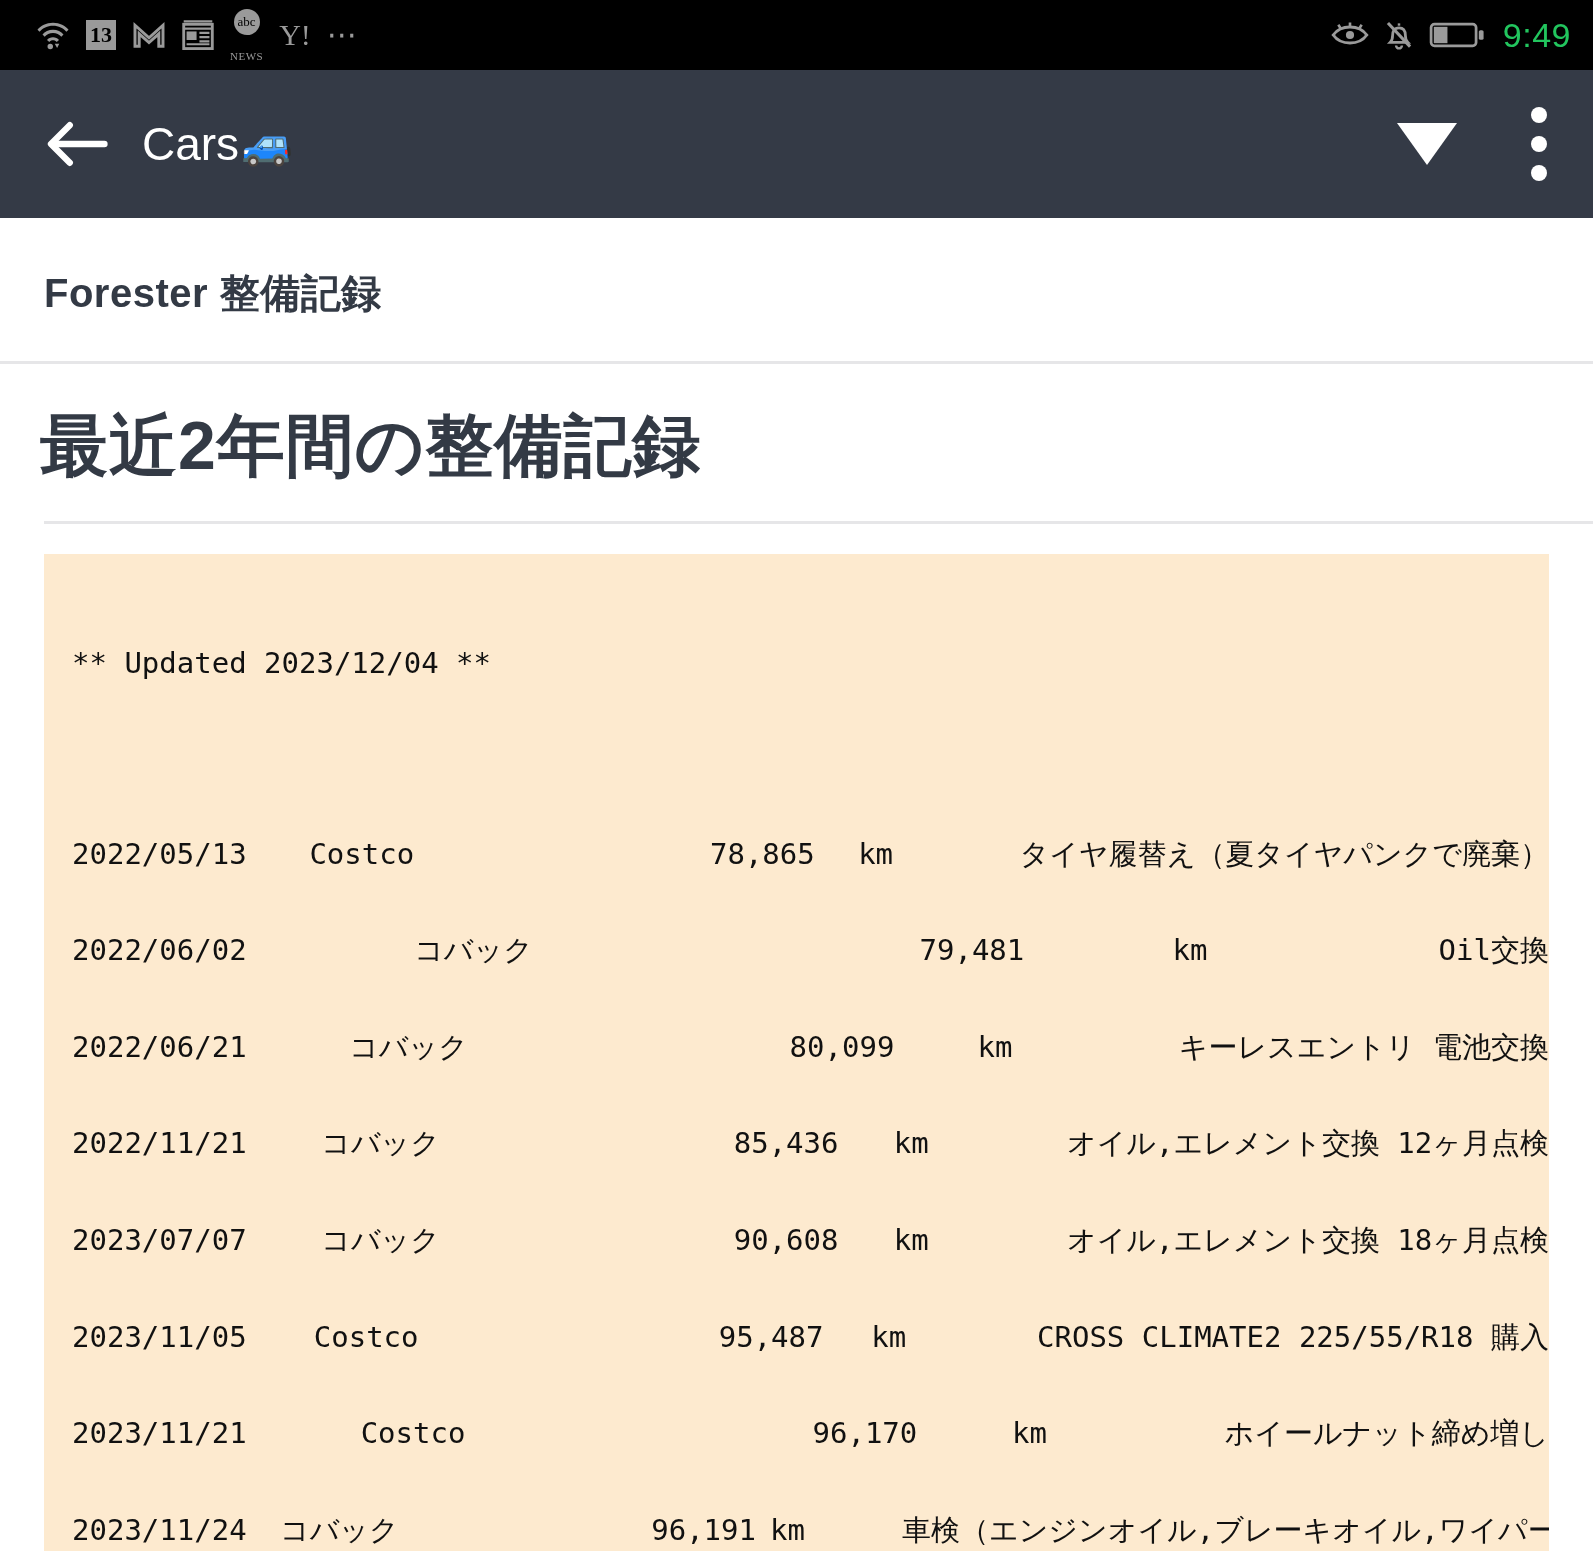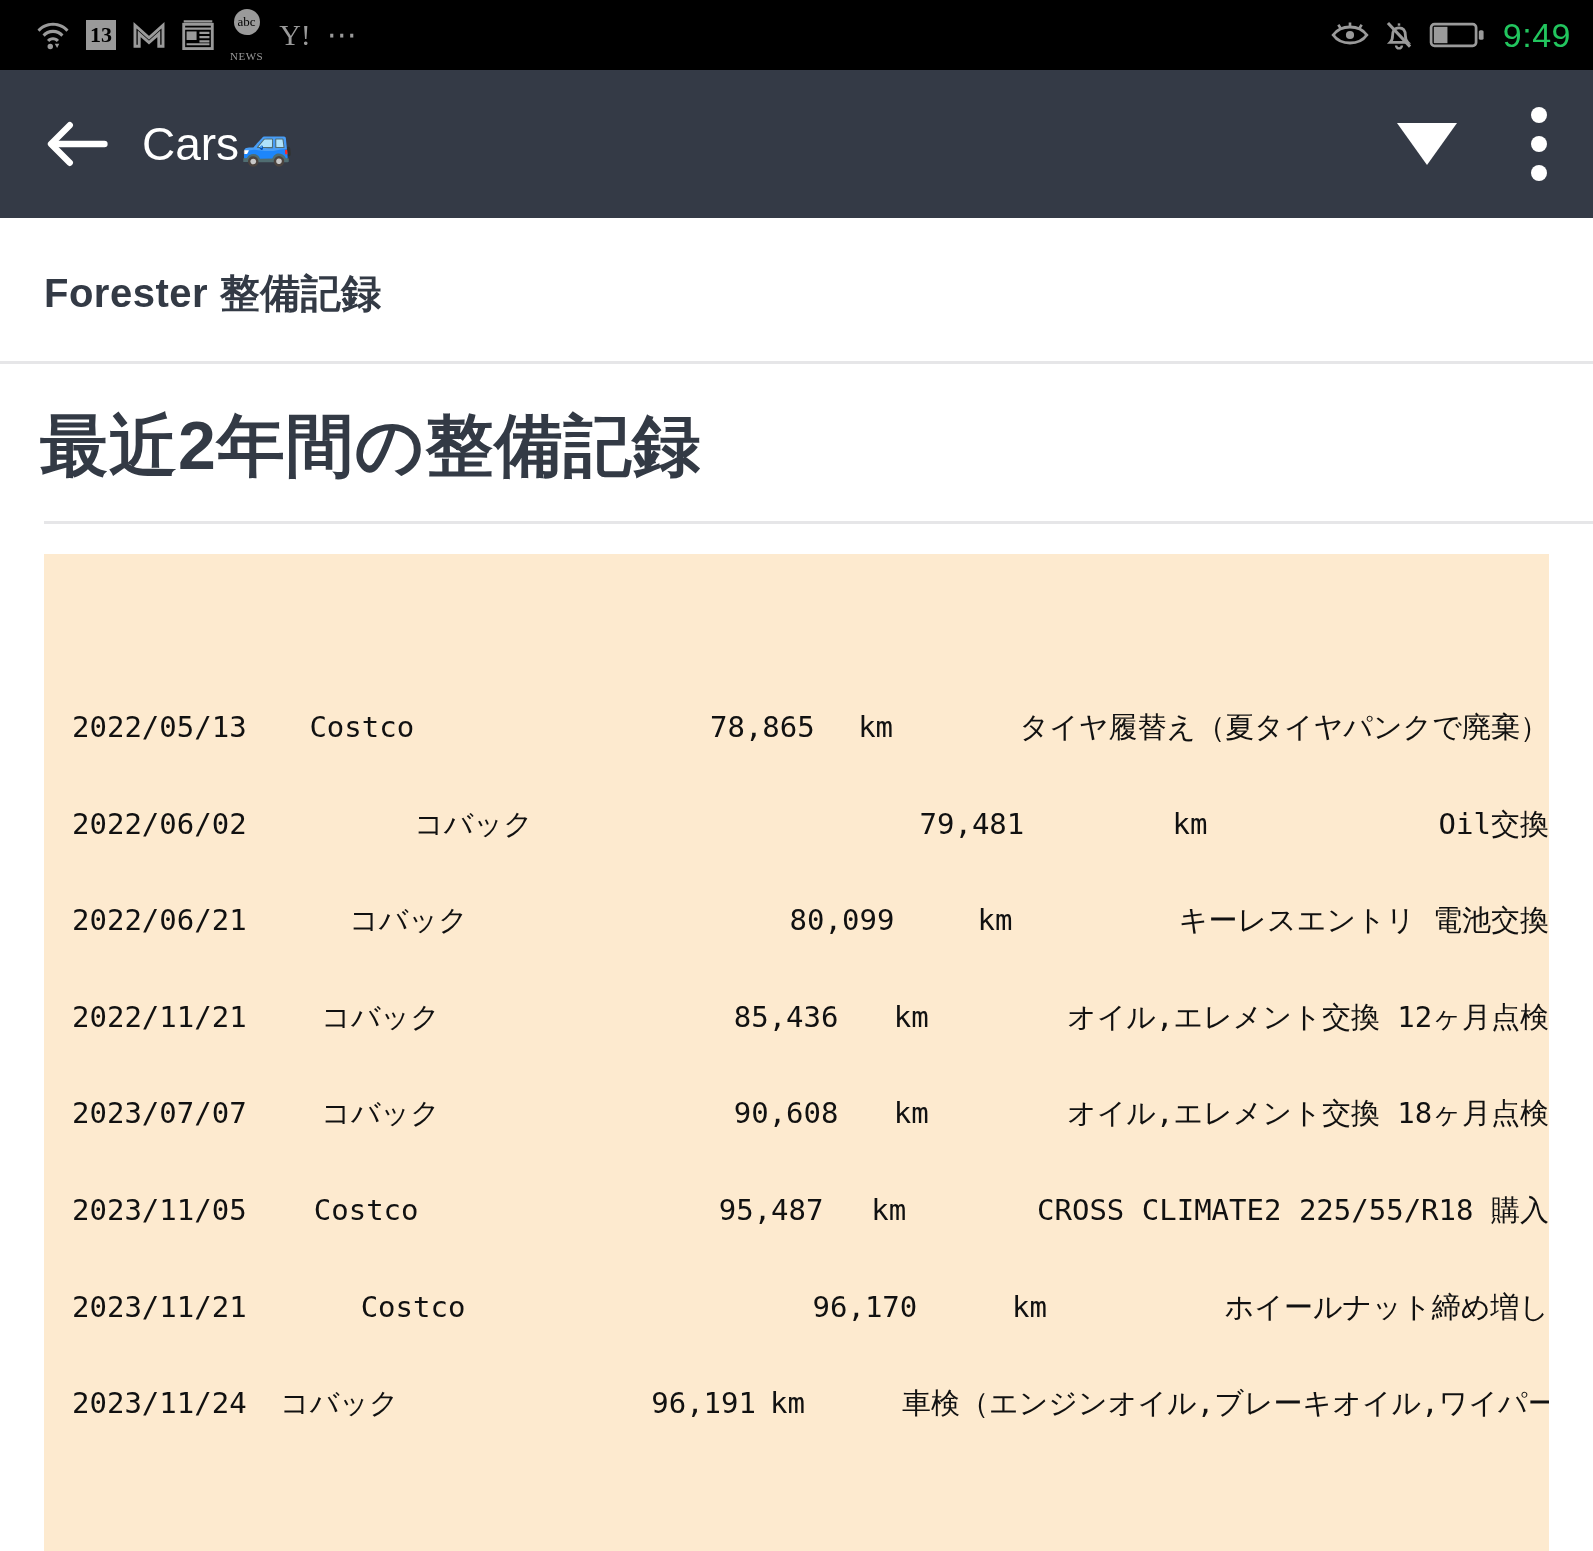--- a/index.html
+++ b/index.html
@@ -237,20 +237,21 @@
 
 <div class="content">
 
   <div class="note-title">Forester 整備記録</div>
   <div class="divider-full"></div>
 
   <div class="h1">最近2年間の整備記録</div>
   <div class="divider-indent"></div>
 
   <div class="codeblock">
+    <div class="cb-head">** Updated 2023/12/04 **</div>
     <div>
       <div class="cb-row">
         <span class="cb-date">2022/05/13</span>
         <span class="cb-shop">Costco</span>
         <span class="cb-odo">78,865</span>
         <span class="cb-unit">km</span>
         <span class="cb-desc">タイヤ履替え（夏タイヤパンクで廃棄）</span>
       </div>
       <div class="cb-row">
         <span class="cb-date">2022/06/02</span>

